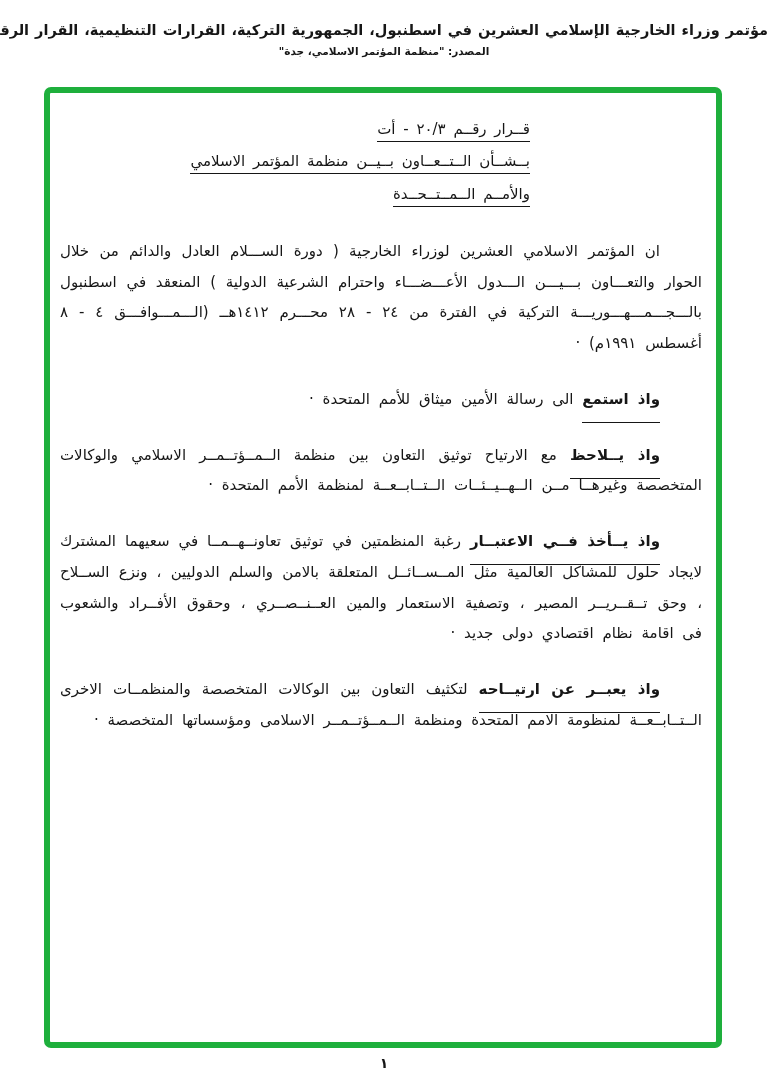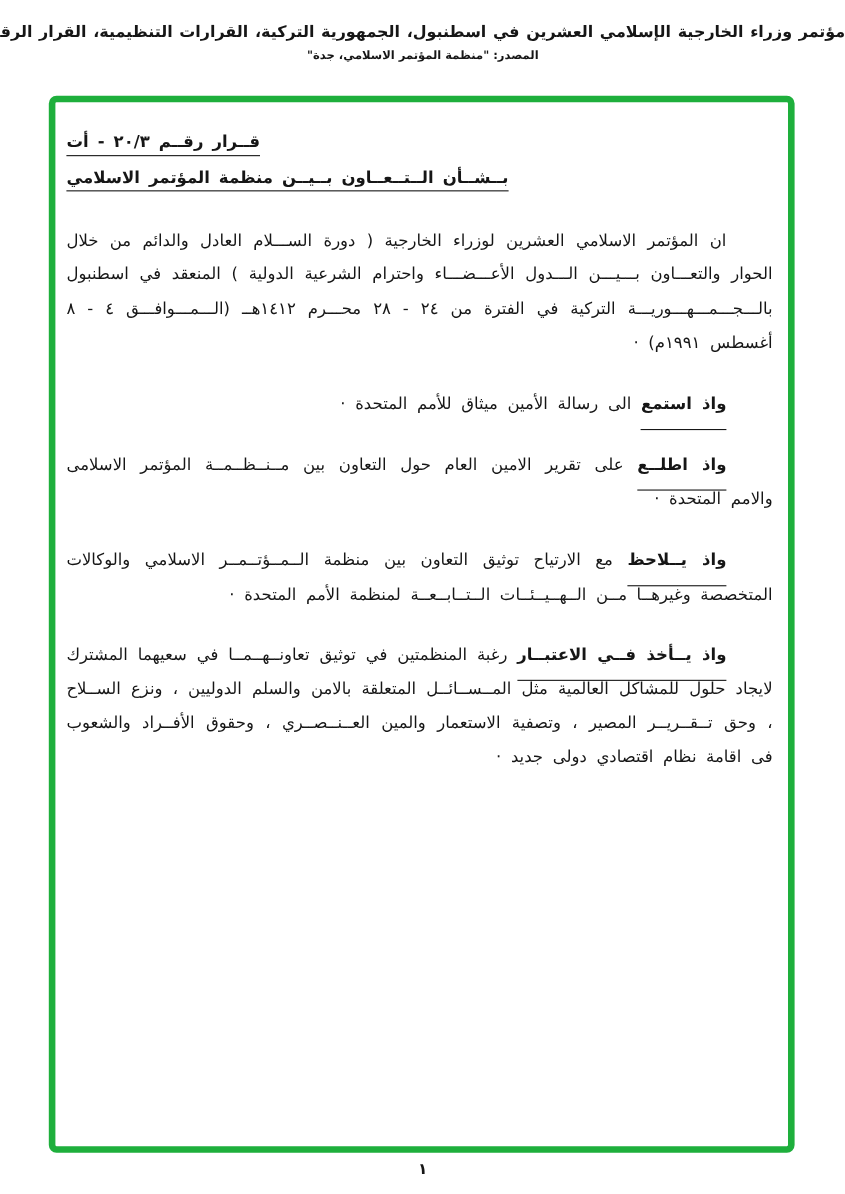--- a/index.html
+++ b/index.html
@@ -53,22 +53,22 @@
   .doc-content {
     padding: 20px 14px 0 10px;
     font-size: 15px;
     line-height: 2.05;
     direction: rtl;
   }
   
   .title-block {
     width: 470px;
     margin: 0 auto 26px 0; 
-    text-align: left;
-    font-weight: bold;
+    text-align: right;
+    font-weight: normal;
     font-size: 15px;
     line-height: 2.15;
     word-spacing: 3px;
   }
   .title-block .tline { display: block; }
   .title-block .u {
     border-bottom: 1.5px solid #161616;
     padding-bottom: 3px;
   }
   
@@ -108,32 +108,33 @@
     <div class="hline1">مؤتمر وزراء الخارجية الإسلامي العشرين في اسطنبول، الجمهورية التركية، القرارات التنظيمية، القرار الرقم ٢٠/٣-أت</div>
     <div class="hline2">المصدر:  "منظمة المؤتمر الاسلامي، جدة"</div>
   </div>
 
   <div class="green-box">
     <div class="doc-content">
 
       <div class="title-block">
         <span class="tline"><span class="u">قــرار رقــم ٢٠/٣ - أت</span></span>
         <span class="tline"><span class="u">بــشــأن الــتــعــاون بــيــن منظمة المؤتمر الاسلامي</span></span>
+        <span class="tline"><span class="u">والأمــم الــمــتــحــدة</span></span>
       </div>
 
       <p><span class="lead"></span><span>ان المؤتمر الاسلامي العشرين لوزراء الخارجية ( دورة الســـلام العادل والدائم من خلال الحوار والتعـــاون بـــيـــن الـــدول الأعـــضـــاء واحترام الشرعية الدولية )  المنعقد في اسطنبول بالـــجـــمـــهـــوريـــة التركية في الفترة من ٢٤ - ٢٨ محـــرم ١٤١٢هــ (الـــمـــوافـــق ٤ - ٨ أغسطس ١٩٩١م) ·</span></p>
 
       <p><span class="lead">واذ استمع</span><span> الى رسالة الأمين ميثاق للأمم المتحدة ·</span></p>
 
-      <p><span class="lead">واذ اطلــع</span><span> على تقرير الامين العام حول التعاون بين مــنــظــمــة المؤتمر الاسلامى والامم المتحدة ·</span></p>
 
       <p><span class="lead">واذ يــلاحظ</span><span> مع الارتياح توثيق التعاون بين منظمة الــمــؤتــمــر الاسلامي والوكالات المتخصصة وغيرهــا مــن الــهــيــئــات الــتــابــعــة لمنظمة الأمم المتحدة ·</span></p>
 
       <p><span class="lead">واذ يــأخذ فــي الاعتبــار</span><span> رغبة المنظمتين في توثيق تعاونــهــمــا في سعيهما المشترك لايجاد حلول للمشاكل العالمية مثل المــســائــل المتعلقة بالامن والسلم الدوليين ، ونزع الســلاح ، وحق تــقــريــر المصير ، وتصفية الاستعمار والمين العــنــصــري ، وحقوق الأفــراد والشعوب فى اقامة نظام اقتصادي دولى جديد ·</span></p>
 
 
+      <p><span class="lead">واذ يعبــر عن ارتيــاحه</span><span> لتكثيف التعاون بين الوكالات المتخصصة والمنظمــات الاخرى الــتــابــعــة لمنظومة الامم المتحدة ومنظمة الــمــؤتــمــر الاسلامى ومؤسساتها المتخصصة ·</span></p>
 
     </div>
   </div>
 
   <div class="page-number">١</div>
 
 </div>
 
 </body></html>

